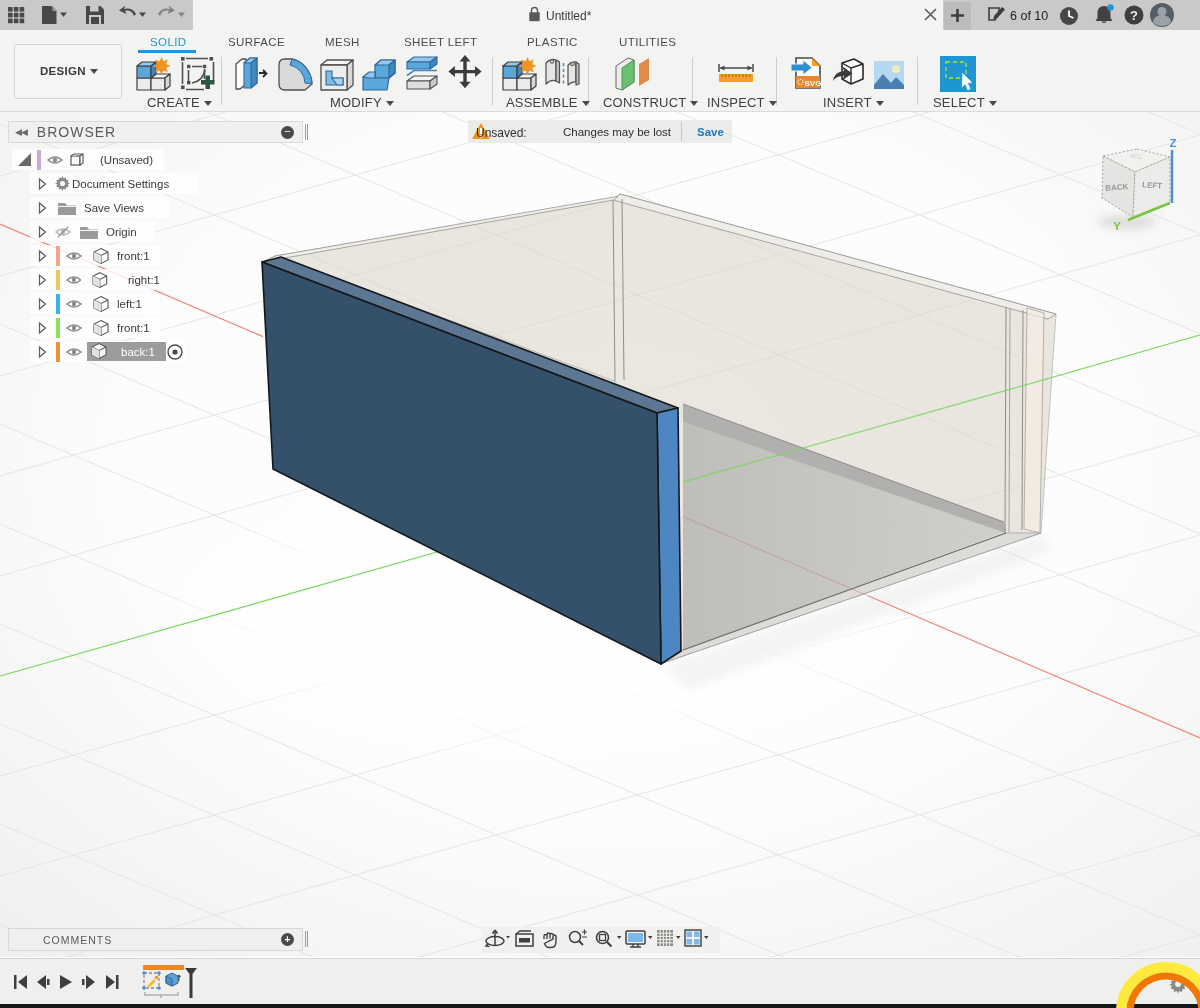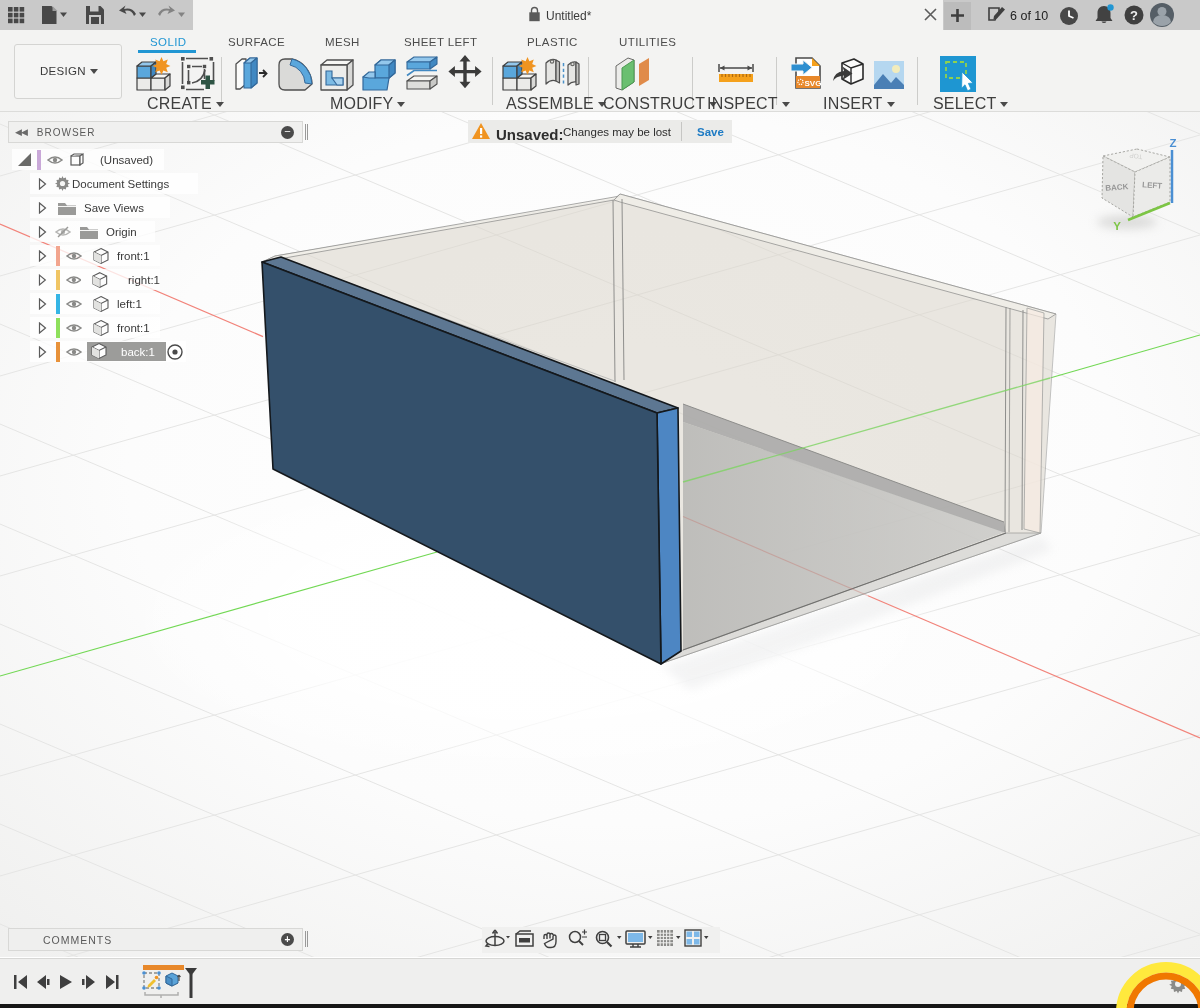--- a/index.html
+++ b/index.html
@@ -4,21 +4,21 @@
 html,body{margin:0;padding:0;width:1200px;height:1008px;overflow:hidden;
   font-family:"Liberation Sans",sans-serif;background:#fff;}
 *{box-sizing:border-box;}
 .abs{position:absolute;}
 #topbar{left:0;top:0;width:1200px;height:30px;background:#c9c9c9;}
 #tab{left:193px;top:0;width:750px;height:30px;background:#f3f3f2;}
 #ribbon{left:0;top:30px;width:1200px;height:82px;background:#f3f3f2;border-bottom:1px solid #dcdcda;}
 #viewport{left:0;top:112px;width:1200px;height:845px;
   background:radial-gradient(ellipse 900px 650px at 52% 42%, #ffffff 0%, #fcfcfc 55%, #f0f0ef 100%);}
 .tabname{font-size:11.5px;color:#4c4c4c;letter-spacing:.4px;}
-.grplabel{font-size:16px;color:#3e3e3e;letter-spacing:.2px;}
+.grplabel{font-size:13px;color:#3e3e3e;letter-spacing:.2px;}
 .caret{display:inline-block;width:0;height:0;border-left:4px solid transparent;border-right:4px solid transparent;border-top:5px solid #4a4a4a;vertical-align:middle;margin-left:4px;}
 .sep{position:absolute;top:57px;height:48px;width:1px;background:#ccccca;}
 .brRow{position:absolute;height:21px;background:rgba(255,255,255,.78);display:flex;align-items:center;font-size:11.5px;color:#3a3a3a;}
 #timeline{left:0;top:958px;width:1200px;height:46px;background:#efefee;border-top:1px solid #d7d7d5;}
 #taskbar{left:0;top:1004px;width:1200px;height:4px;background:#161616;}
 </style></head><body>
 
 <div id="viewport" class="abs"></div>
 <svg class="abs" style="left:0;top:112px" width="1200" height="845" viewBox="0 0 1200 845">
 <defs>
@@ -191,21 +191,21 @@
   </svg>
 <div id="ribbon" class="abs"></div>
 <div class="abs tabname" style="left:150px;top:36px;color:#2196d3">SOLID</div>
 <div class="abs tabname" style="left:228px;top:36px;color:#4c4c4c">SURFACE</div>
 <div class="abs tabname" style="left:325px;top:36px;color:#4c4c4c">MESH</div>
 <div class="abs tabname" style="left:404px;top:36px;color:#4c4c4c">SHEET LEFT</div>
 <div class="abs tabname" style="left:527px;top:36px;color:#4c4c4c">PLASTIC</div>
 <div class="abs tabname" style="left:619px;top:36px;color:#4c4c4c">UTILITIES</div>
 <div class="abs" style="left:138px;top:50px;width:58px;height:3px;background:#2196d3"></div>
 <div class="abs" style="left:14px;top:44px;width:108px;height:55px;background:#f5f5f4;border:1px solid #d4d4d2;border-radius:3px"></div>
-<div class="abs" style="left:40px;top:65px;font-size:11.5px;font-weight:normal;color:#3a3a3a;letter-spacing:.3px">DESIGN<span class="caret"></span></div>
+<div class="abs" style="left:40px;top:65px;font-size:11.5px;font-weight:bold;color:#3a3a3a;letter-spacing:.3px">DESIGN<span class="caret"></span></div>
 <div class="sep" style="left:221px"></div>
 <div class="sep" style="left:492px"></div>
 <div class="sep" style="left:588px"></div>
 <div class="sep" style="left:692px"></div>
 <div class="sep" style="left:776px"></div>
 <div class="sep" style="left:917px"></div>
 <div class="abs grplabel" style="left:147px;top:95px">CREATE<span class="caret"></span></div>
 <div class="abs grplabel" style="left:330px;top:95px">MODIFY<span class="caret"></span></div>
 <div class="abs grplabel" style="left:506px;top:95px">ASSEMBLE<span class="caret"></span></div>
 <div class="abs grplabel" style="left:603px;top:95px">CONSTRUCT<span class="caret"></span></div>
@@ -345,27 +345,27 @@
 <rect x="2" y="2" width="36" height="36" fill="#1e96d2"></rect>
 <rect x="8" y="8" width="20" height="16" fill="none" stroke="#8fd14f" stroke-width="1.8" stroke-dasharray="4,3"></rect>
 <path d="M24 18 l11 11 -4.6 0.4 2.6 5.8 -3.4 1.6 -2.6 -6 -3.4 3.4z" fill="#fff" stroke="#1e96d2" stroke-width="0.8"></path>
 </svg>
 <div class="abs" style="left:468px;top:120px;width:264px;height:23px;background:#ebebe9"></div>
 <svg width="22" height="23" viewBox="0 0 22 23" style="position:absolute;left:470px;top:120px">
     <path d="M11 3 L20 19 H2 Z" fill="#f09421"></path>
 <rect x="10" y="8" width="2.2" height="6" fill="#fff"></rect>
     <rect x="10" y="15.4" width="2.2" height="2.2" fill="#fff"></rect>
   </svg>
-<div class="abs" style="left:496px;top:126px;font-size:15px;font-weight:bold;color:#2e2e2e">Unsaved:</div>
+<div class="abs" style="left:476px;top:126px;font-size:12px;font-weight:normal;color:#2e2e2e">Unsaved:</div>
 <div class="abs" style="left:563px;top:126px;font-size:11.5px;color:#2e2e2e">Changes may be lost</div>
 <div class="abs" style="left:681px;top:122px;width:1px;height:19px;background:#c6c6c4"></div>
 <div class="abs" style="left:697px;top:126px;font-size:11.5px;font-weight:bold;color:#1e7bc4">Save</div>
 <div class="abs" style="left:8px;top:121px;width:295px;height:22px;background:#f0f0ef;border:1px solid #d8d8d6;display:flex;align-items:center">
     <span style="margin-left:6px;color:#6a6a6a;font-size:9px;letter-spacing:-1px">◀◀</span>
-    <span style="margin-left:10px;font-size:10px;letter-spacing:1px;color:#5a5a5a">BROWSER</span>
+    <span style="margin-left:10px;font-size:14px;letter-spacing:1px;color:#5a5a5a">BROWSER</span>
     <span style="margin-left:auto;margin-right:8px;width:13px;height:13px;border-radius:7px;background:#4a4a4a;color:#fff;font-size:11px;line-height:11px;text-align:center">−</span>
   </div>
 <div class="abs" style="left:305px;top:124px;width:3px;height:16px;border-left:1px solid #9a9a9a;border-right:1px solid #9a9a9a"></div>
 <div class="brRow" style="left:12px;top:149px;width:152px">
     <svg width="15" height="15" viewBox="0 0 15 15" style="margin-left:5px">
       <path d="M1 14 L14 1 L14 14 Z" fill="#6a6a68"></path>
     </svg>
     <span style="display:inline-block;width:4px;height:20px;background:#c9a8d8;margin-left:5px"></span>
     <svg width="16" height="12" viewBox="0 0 16 12" style="margin:0 0 0 6px">
       <path d="M1 6 Q8 0 15 6 Q8 12 1 6z" fill="none" stroke="#8a8a88" stroke-width="1.5"></path>

